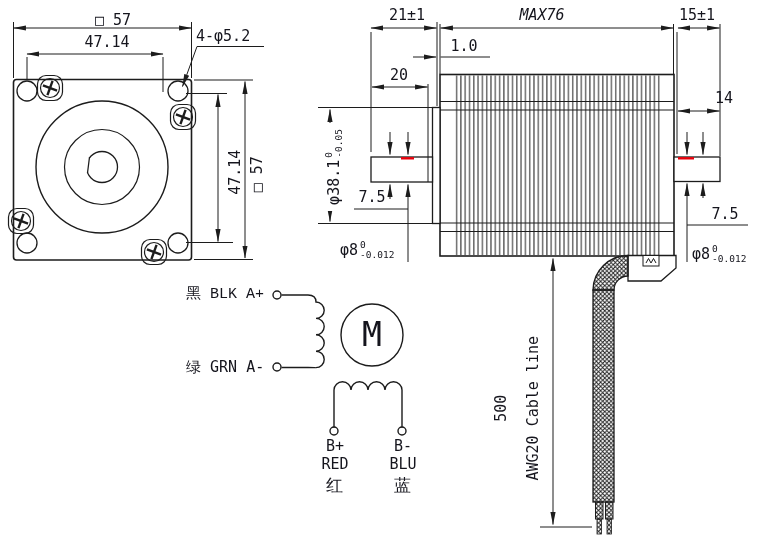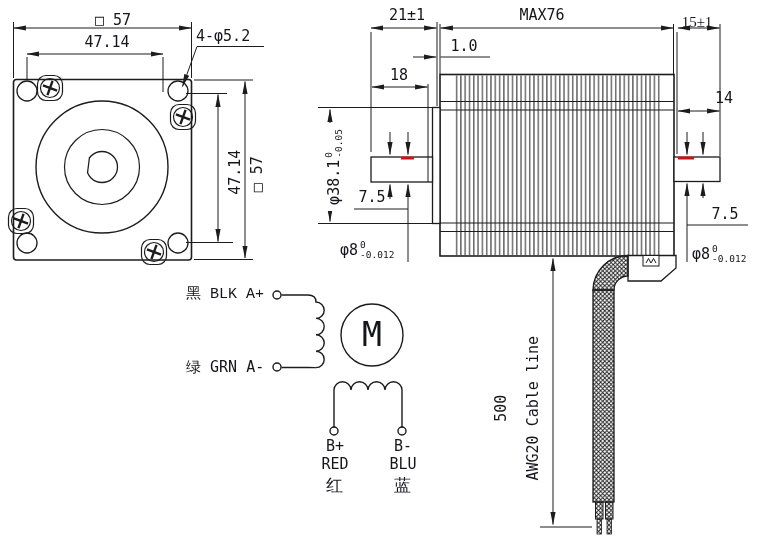--- a/index.html
+++ b/index.html
@@ -168,24 +168,24 @@
   </g>
 </svg>
 
 <div class="lb c" style="left:88px;top:12px;width:50px;">□ 57</div>
 <div class="lb c" style="left:82px;top:34px;width:50px;">47.14</div>
 <div class="lb" style="left:196px;top:28px;text-align:center;">4-φ5.2</div>
 <div class="lb c rot" style="left:210px;top:164px;width:50px;">47.14</div>
 <div class="lb c rot" style="left:232px;top:166px;width:50px;">□ 57</div>
 
 <div class="lb c" style="left:378px;top:7px;width:58px;">21±1</div>
-<div class="lb c" style="left:508px;top:7px;width:68px;">MAX76</div>
-<div class="lb c" style="left:668px;top:14px;width:58px;font-family:Liberation Serif, serif;">15±1</div>
+<div class="lb c" style="left:508px;top:7px;width:68px;font-style:italic;">MAX76</div>
+<div class="lb c" style="left:668px;top:7px;width:58px;">15±1</div>
 <div class="lb c" style="left:446px;top:38px;width:36px;">1.0</div>
-<div class="lb c" style="left:381px;top:67px;width:36px;">18</div>
+<div class="lb c" style="left:381px;top:67px;width:36px;">20</div>
 <div class="lb c" style="left:706px;top:90px;width:36px;">14</div>
 
 <div class="lb rot dia bgw" style="left:290px;top:156px;width:88px;height:22px;">
   <span>φ38.1</span>
   <span class="tol">
     <span>0</span>
     <span>-0.05</span>
   </span>
 </div>
 

